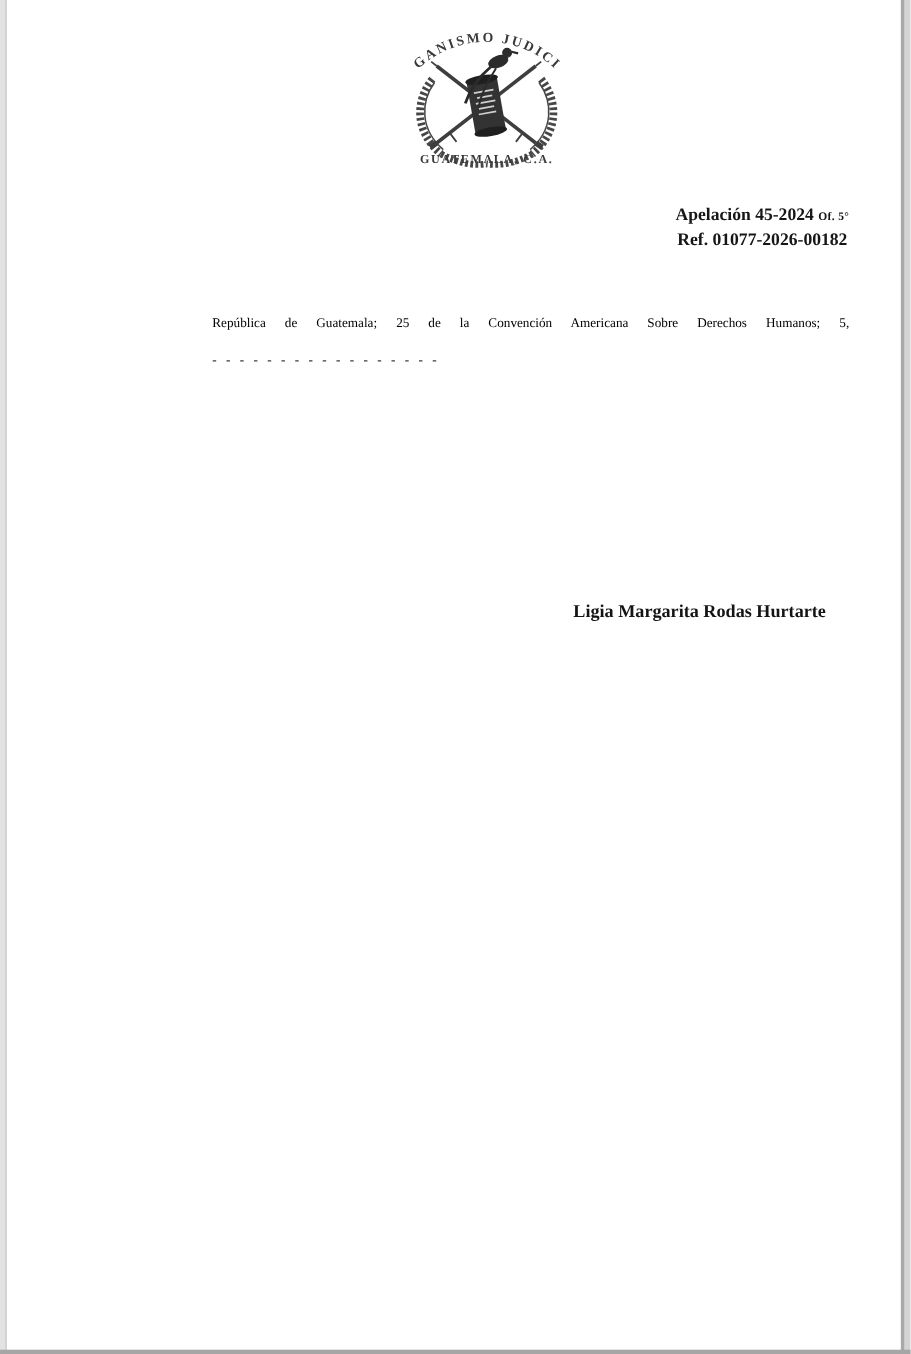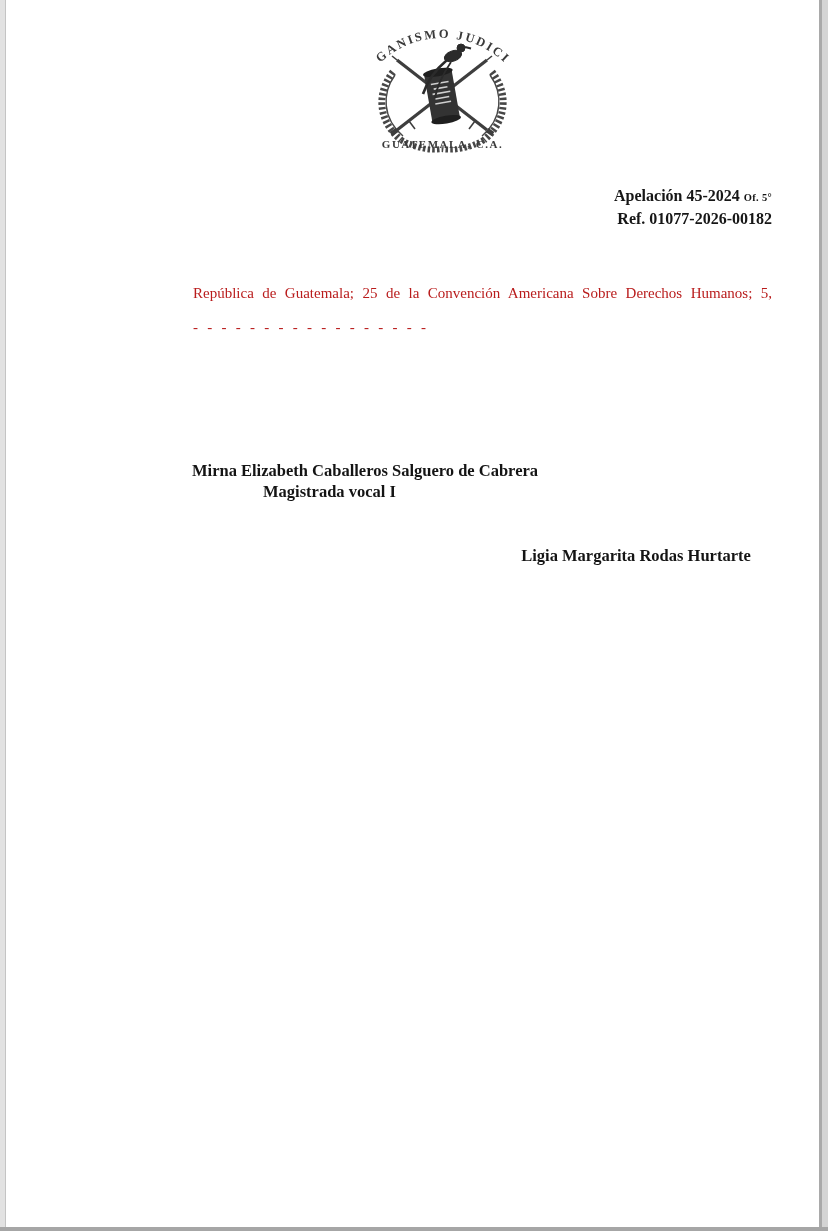--- a/index.html
+++ b/index.html
@@ -22,28 +22,28 @@
   }
   .edge-bottom{
     position:absolute;left:0;bottom:0;width:100%;height:4px;
     background:#a6a6a6;
   }
   
   .seal{position:absolute;left:365px;top:20px;width:155px;height:140px;}
   
   .ref-block{
     position:absolute;top:185px;right:56px;
-    text-align:right;font-weight:bold;font-size:16px;line-height:21px;
+    text-align:center;font-weight:bold;font-size:16px;line-height:21px;
     color:#161616;
   }
   .ref-office{font-size:10.5px;font-weight:bold;letter-spacing:.3px;}
   
   .body-text{
     position:absolute;left:193px;top:276px;width:579px;
-    font-size:15px;line-height:34px;color:#b91c1c;
+    font-size:12px;line-height:34px;color:#000000;
   }
   .line-justify{
     text-align:justify;
     text-align-last:justify;
     -moz-text-align-last:justify;
   }
   .line-dashes{
     text-align:left;letter-spacing:.5px;word-spacing:4.5px;
   }
   
@@ -130,22 +130,18 @@
     <div>
       <span>Ref. 01077-2026-00182</span>
     </div>
   </div>
 
   <div class="body-text">
     <div class="line-justify">República de Guatemala; 25 de la Convención Americana Sobre Derechos Humanos; 5,</div>
     <div class="line-dashes">- - - - - - - - - - - - - - - - -</div>
   </div>
 
-  <div class="sig-first">
-    <div>Mirna Elizabeth Caballeros Salguero de Cabrera</div>
-    <div class="sig-title">Magistrada vocal I</div>
-  </div>
 
   <div class="sig-second">
     <div>Ligia Margarita Rodas Hurtarte</div>
   </div>
 
 </div>
 
 </body></html>

